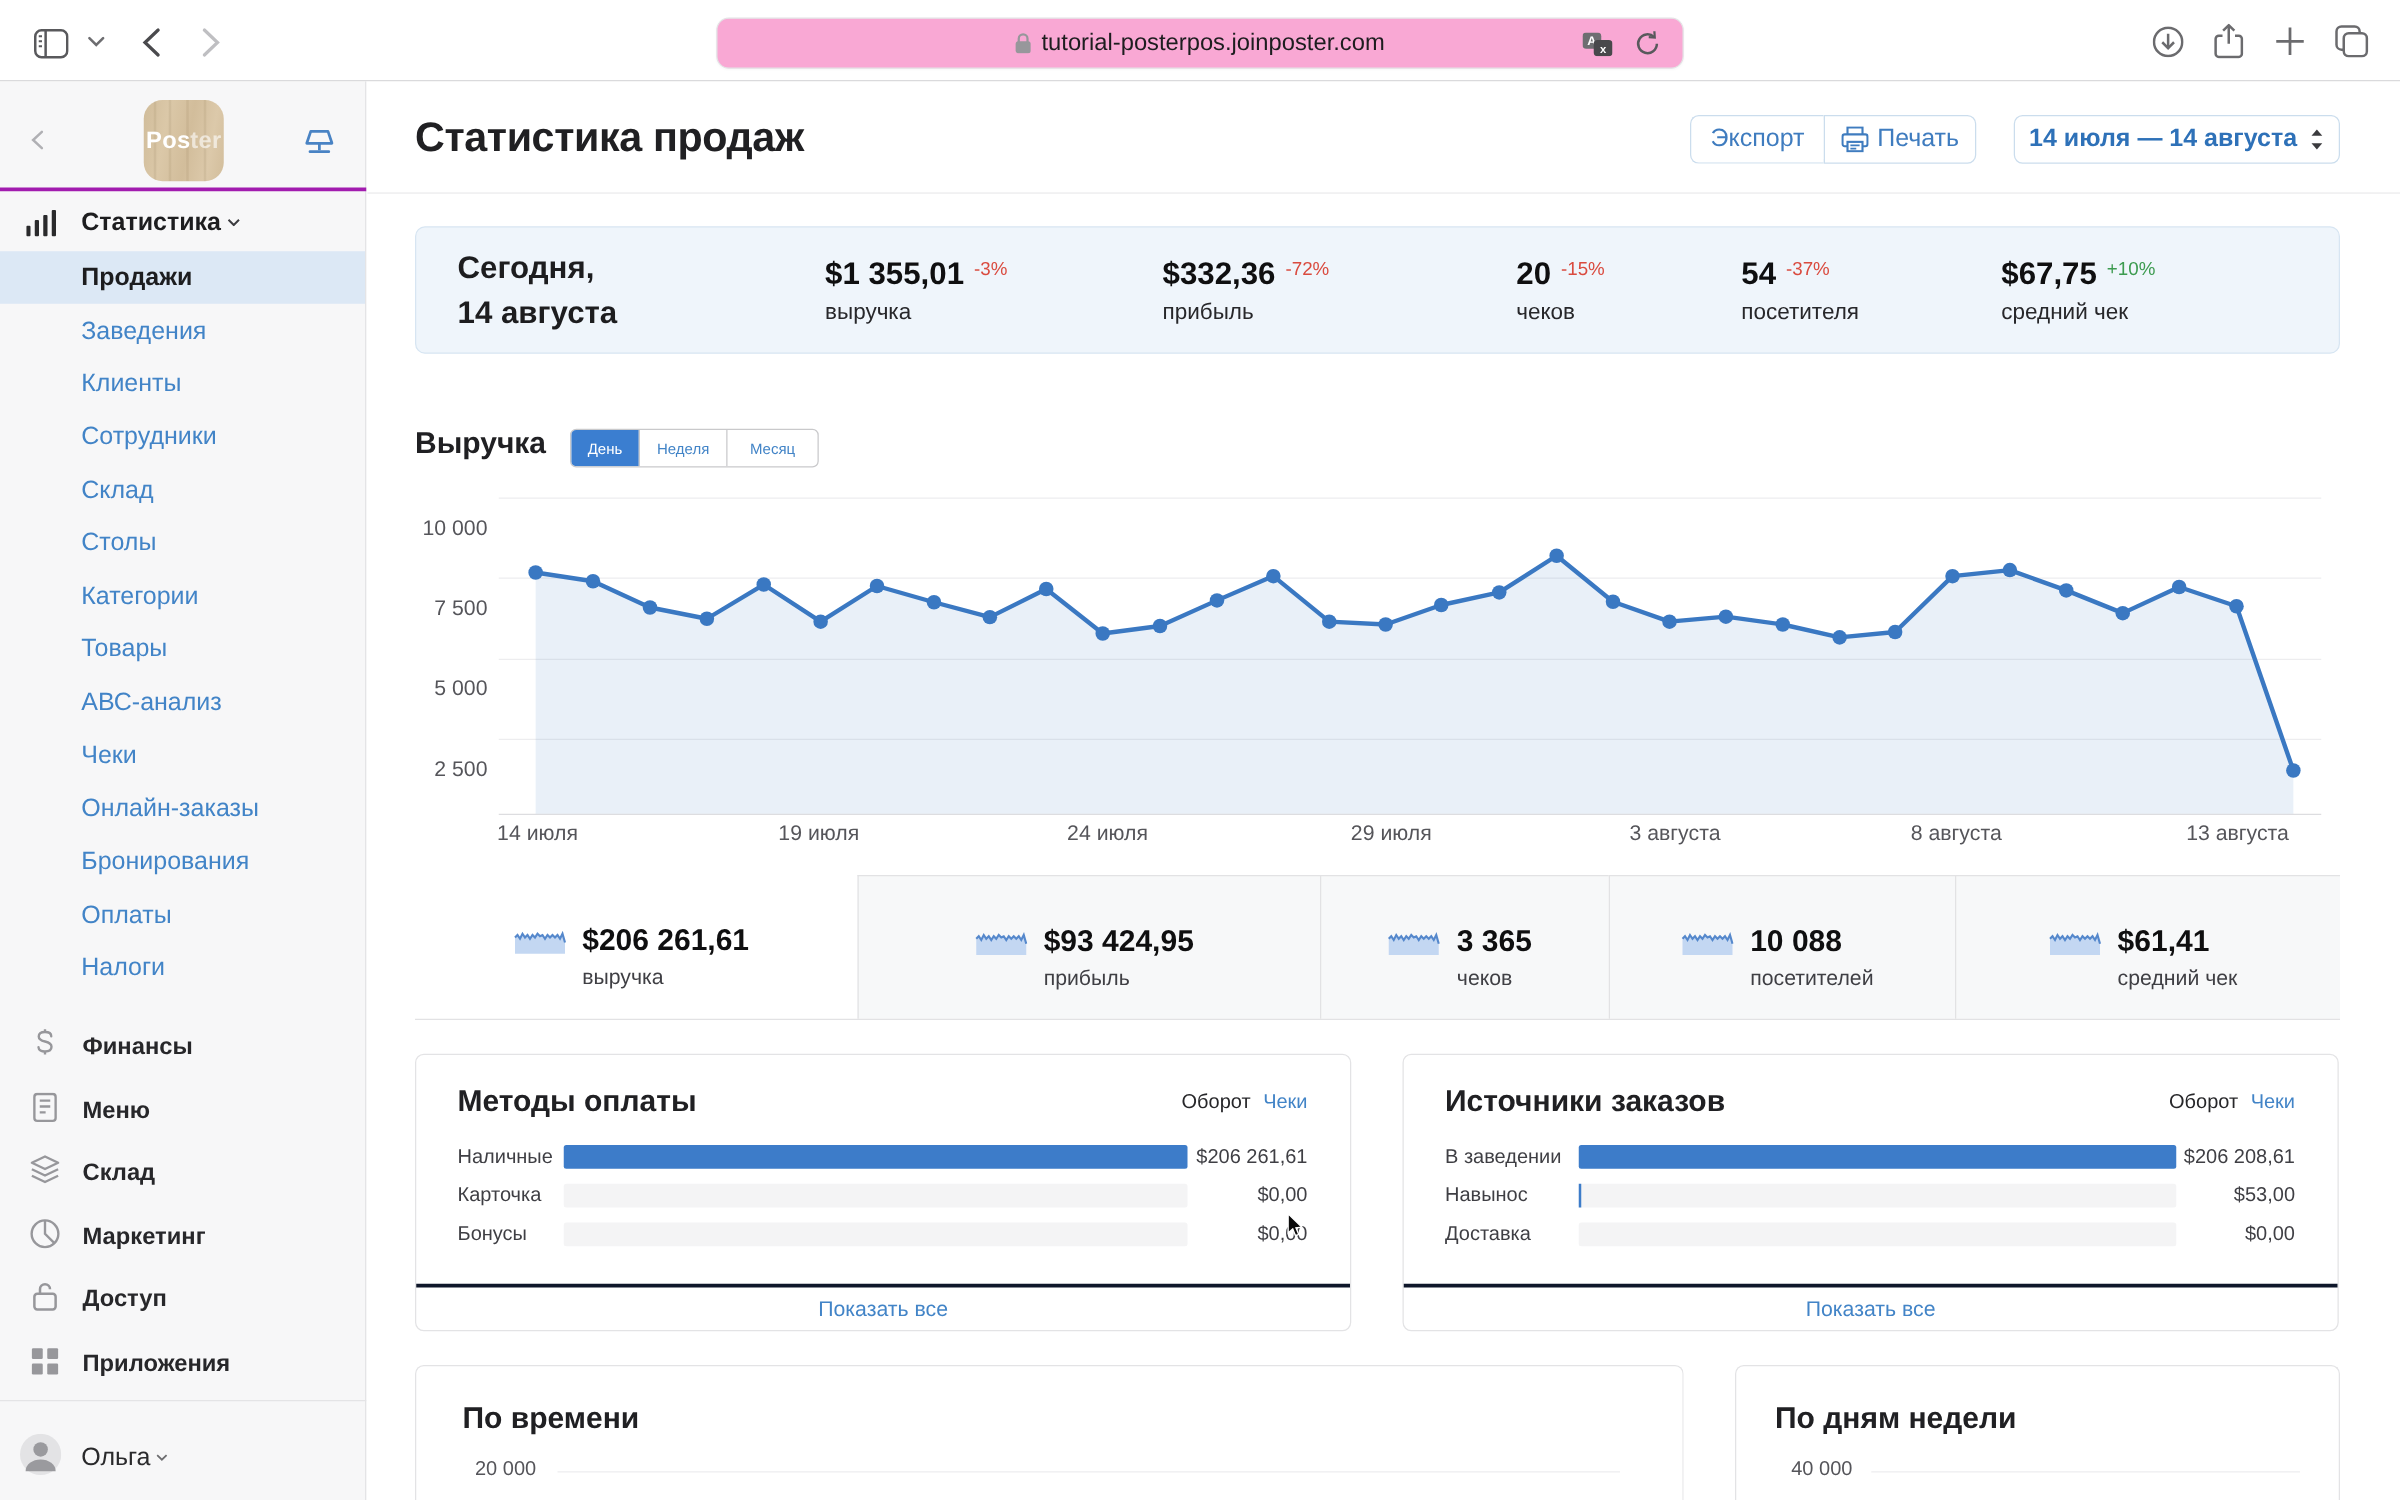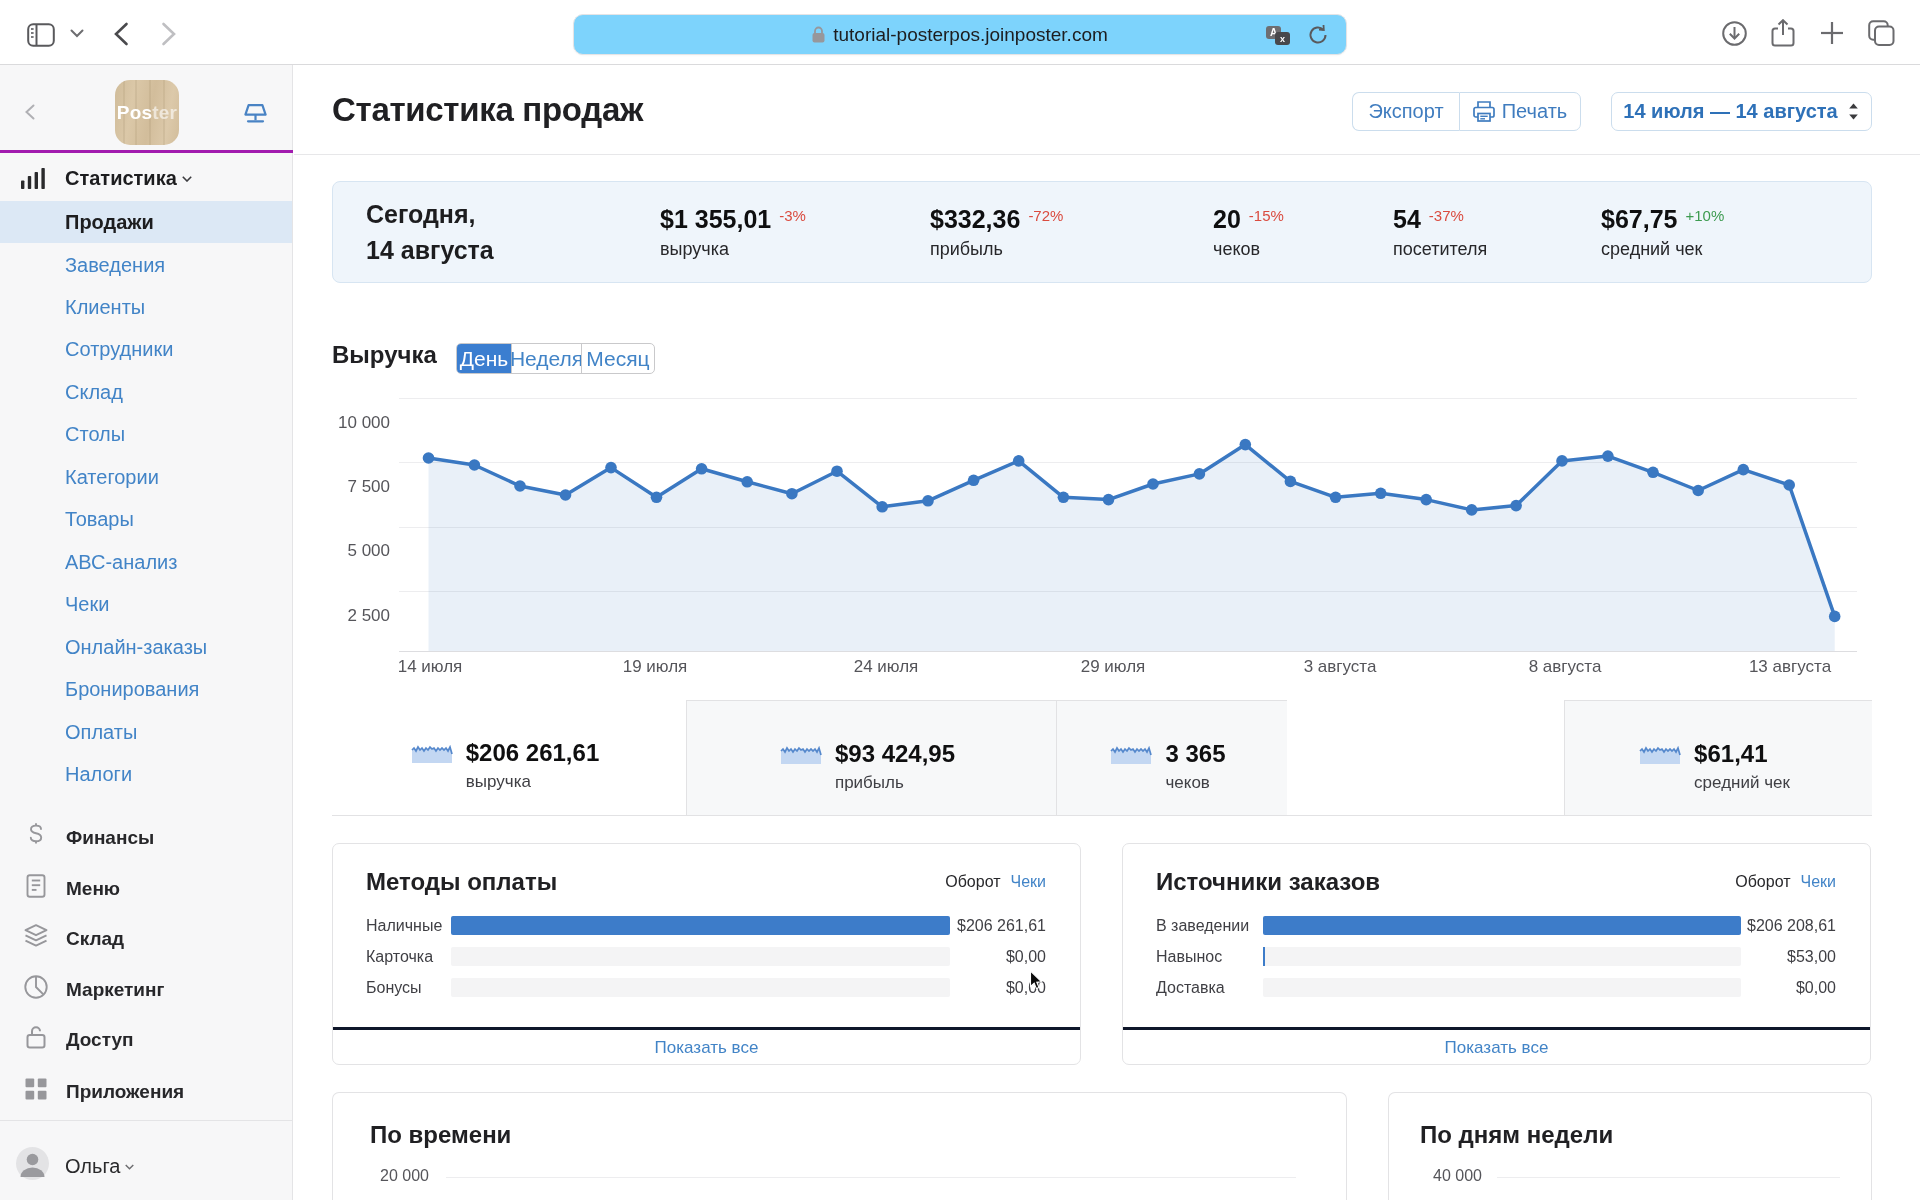--- a/index.html
+++ b/index.html
@@ -4,21 +4,21 @@
 <style>
   * { margin:0; padding:0; box-sizing:border-box; }
   html,body { width:1920px; height:1200px; overflow:hidden; background:#fff;
     font-family:"Liberation Sans", sans-serif; -webkit-font-smoothing:antialiased; }
   .abs { position:absolute; }
 
   
   #chrome { position:absolute; left:0; top:0; width:1920px; height:65px; background:#fff;
     border-bottom:1px solid #dadadc; z-index:50; }
   #urlbar { position:absolute; left:573px; top:14px; width:774px; height:41px;
-    border:1px solid #e4e4e6; border-radius:10px; background:#7dd3fc;
+    border:1px solid #e4e4e6; border-radius:10px; background:#f9a8d4;
     box-shadow:0 1px 2px rgba(0,0,0,0.03); }
   #urltext { position:absolute; left:0; top:0; width:100%; height:100%;
     display:flex; align-items:center; justify-content:center;
     font-size:19px; color:#1d1d1f; }
 
   
   #sidebar { position:absolute; left:0; top:65px; width:293px; height:1135px;
     background:#f7f7f8; border-right:1px solid #e4e4e6; }
   #sidehead { position:absolute; left:0; top:0; width:293px; height:88px;
     border-bottom:3px solid #a21caf; }
@@ -56,21 +56,21 @@
     background:#eff5fb; border:1px solid #d7e5f2; border-radius:8px; }
   #todaylbl { position:absolute; left:72px; top:41px; font-size:25px; font-weight:bold; color:#1d1d1f; line-height:36px; }
   .tc-val { position:absolute; top:48px; font-size:25px; line-height:25px; font-weight:bold; color:#0f0f10; white-space:nowrap; }
   .tc-lab { position:absolute; top:85px; font-size:18px; line-height:18px; color:#27272a; white-space:nowrap; }
   .tc-pct { font-size:15px; font-weight:normal; color:#da4b3f; vertical-align:7px; margin-left:8px; letter-spacing:0; }
   .tc-pct.green { color:#3d9b50; }
 
   #rev-title { position:absolute; left:38px; top:188px; font-size:24px; line-height:24px; font-weight:bold; color:#202023; }
   #tabs { position:absolute; left:162px; top:188px; height:31px; display:flex;
     border:1px solid #c9c9cb; border-radius:5px; overflow:hidden; background:#fff; }
-  #tabs div { display:flex; align-items:center; justify-content:center; font-size:21px; color:#4284c7; }
+  #tabs div { display:flex; align-items:center; justify-content:center; font-size:12px; color:#4284c7; }
   #tabs div:nth-child(1){ width:54px; } #tabs div:nth-child(2){ width:70px; } #tabs div:nth-child(3){ width:73px; }
   #tabs div.on { background:#3b7ed0; color:#fff; }
   #tabs div + div { border-left:1px solid #c9c9cb; }
 
   .gline { position:absolute; left:105px; width:1458px; height:1px; background:#ededef; }
   .ylab { position:absolute; left:6px; width:90px; text-align:right; font-size:17px; line-height:17px; color:#55555a;margin-top:24px; }
   .xlab { position:absolute; font-size:17px; line-height:17px; color:#55555a; transform:translateX(-50%); white-space:nowrap; }
 
   
   #statrow { position:absolute; left:38px; top:545px; width:1540px; height:115px; }
@@ -367,20 +367,27 @@
             </svg>
             <span class="sc-val">$93 424,95</span>
           </div><div class="sc-lab">прибыль</div></div></div>
       <div class="scell" style="left: 724px; width: 231px;"><div class="sc-group"><div class="sc-top">
             <svg class="spark" viewBox="0 0 42 22">
               <path d="M1 8 L3 6 L5 9 L7 5 L9 8 L11 6 L13 9 L15 6 L17 8 L19 5 L21 7 L23 6 L25 9 L27 6 L29 8 L31 6 L33 8 L35 6 L37 9 L39 5 L41 12 L41 21 L1 21 Z" fill="#c3d7f2"></path>
               <path d="M1 8 L3 6 L5 9 L7 5 L9 8 L11 6 L13 9 L15 6 L17 8 L19 5 L21 7 L23 6 L25 9 L27 6 L29 8 L31 6 L33 8 L35 6 L37 9 L39 5 L41 12" fill="none" stroke="#5588cc" stroke-width="1.7"></path>
             </svg>
             <span class="sc-val">3 365</span>
           </div><div class="sc-lab">чеков</div></div></div>
+      <div class="scell" style="left: 955px; width: 277px;"><div class="sc-group"><div class="sc-top">
+            <svg class="spark" viewBox="0 0 42 22">
+              <path d="M1 8 L3 6 L5 9 L7 5 L9 8 L11 6 L13 9 L15 6 L17 8 L19 5 L21 7 L23 6 L25 9 L27 6 L29 8 L31 6 L33 8 L35 6 L37 9 L39 5 L41 12 L41 21 L1 21 Z" fill="#c3d7f2"></path>
+              <path d="M1 8 L3 6 L5 9 L7 5 L9 8 L11 6 L13 9 L15 6 L17 8 L19 5 L21 7 L23 6 L25 9 L27 6 L29 8 L31 6 L33 8 L35 6 L37 9 L39 5 L41 12" fill="none" stroke="#5588cc" stroke-width="1.7"></path>
+            </svg>
+            <span class="sc-val">10 088</span>
+          </div><div class="sc-lab">посетителей</div></div></div>
       <div class="scell" style="left: 1232px; width: 308px;"><div class="sc-group"><div class="sc-top">
             <svg class="spark" viewBox="0 0 42 22">
               <path d="M1 8 L3 6 L5 9 L7 5 L9 8 L11 6 L13 9 L15 6 L17 8 L19 5 L21 7 L23 6 L25 9 L27 6 L29 8 L31 6 L33 8 L35 6 L37 9 L39 5 L41 12 L41 21 L1 21 Z" fill="#c3d7f2"></path>
               <path d="M1 8 L3 6 L5 9 L7 5 L9 8 L11 6 L13 9 L15 6 L17 8 L19 5 L21 7 L23 6 L25 9 L27 6 L29 8 L31 6 L33 8 L35 6 L37 9 L39 5 L41 12" fill="none" stroke="#5588cc" stroke-width="1.7"></path>
             </svg>
             <span class="sc-val">$61,41</span>
           </div><div class="sc-lab">средний чек</div></div></div>
       <div style="position: absolute; left: 0px; top: 115px; width: 1540px; height: 1px; background: rgb(226, 226, 228);"></div>
     </div>
 

